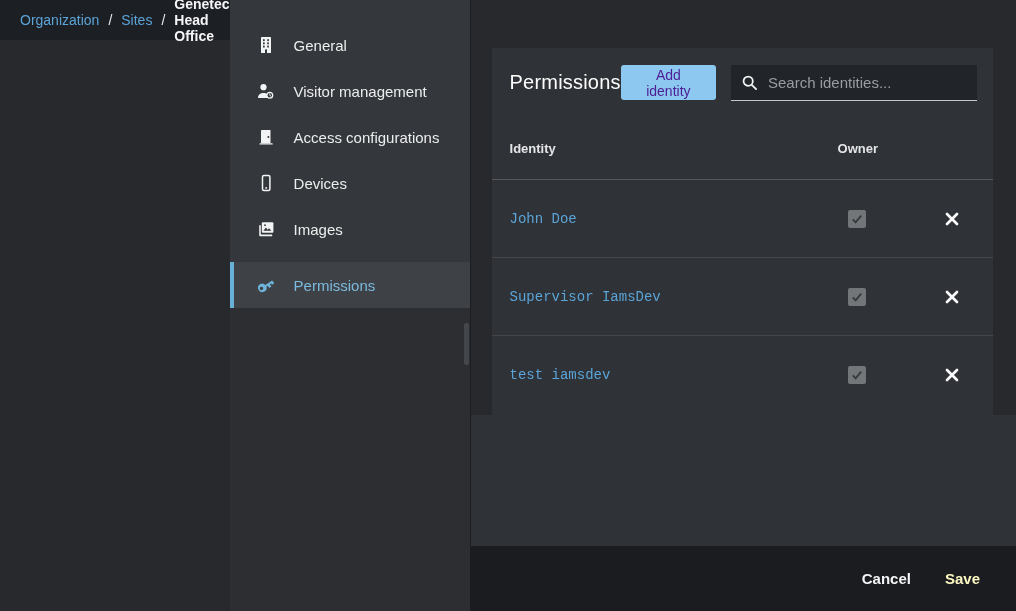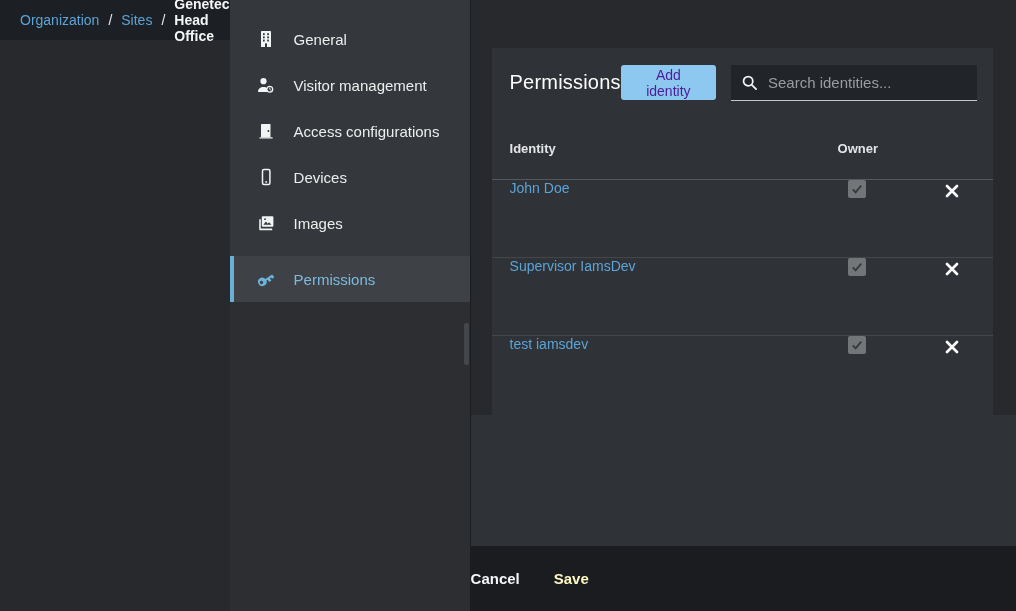--- a/index.html
+++ b/index.html
@@ -14,21 +14,21 @@
   .topbar .crumb-link { color:#5ba4d8; text-decoration:none; cursor:pointer; }
   .topbar .sep { color:#e8e9ea; margin:0 9px; }
   .topbar .crumb-current { color:#f4f5f6; font-weight:700; }
 
   
   .bodyrow { flex:1; display:flex; min-height:0; }
 
   
   .sidebar { width:241px; flex:0 0 241px; background:#2c2e31; border-right:1px solid #1b1d20;
              position:relative; display:flex; flex-direction:column; }
-  .menu { background:#34373b; padding-top:16px; }
+  .menu { background:#34373b; padding-top:22px; }
   .side-item { height:46px; display:flex; align-items:center; padding-left:21px; cursor:pointer;
                font-size:15px; color:#eceded; border-left:4px solid transparent; }
   .side-item .ic { width:22px; height:22px; margin-right:17px; display:flex; align-items:center;
                    justify-content:center; color:#f2f3f4; }
   .side-item.selected { background:#3e4246; border-left-color:#68b0d8; color:#7cbadf; margin-top:10px; }
   .side-item.selected .ic { color:#6db3da; }
   .scroll-thumb { position:absolute; right:1px; top:323px; width:5px; height:42px; background:#43464a;
                   border-radius:2px; cursor:pointer; }
 
   
@@ -45,36 +45,36 @@
   .search svg { flex:0 0 auto; margin-right:10px; }
   .search input { flex:1; min-width:0; background:transparent; border:none; outline:none;
                   color:#e6e7e8; font-size:15px; font-family:inherit; }
   .search input::placeholder { color:#9a9da0; }
 
   .thead { height:63px; display:flex; align-items:center; border-bottom:1px solid #56585b;
            font-size:13px; font-weight:700; color:#e4e5e7; }
   .col-identity { width:346px; padding-left:18px; }
   .col-owner { flex:1; }
 
-  .trow { height:78px; display:flex; align-items:flex-start; border-bottom:1px solid #444648; }
+  .trow { height:78px; display:flex; align-items:center; border-bottom:1px solid #444648;font-family:Liberation Mono, monospace; }
   .trow:last-child { border-bottom:none; }
   .cell-identity { width:346px; padding-left:18px; font-size:14px; }
   .cell-identity a { color:#5ba4d8; text-decoration:none; cursor:pointer; }
   .cell-owner { flex:1; display:flex; align-items:center; }
   .checkbox { width:18px; height:18px; margin-left:10px; background:#737678; border-radius:2px;
               display:inline-flex; align-items:center; justify-content:center; cursor:default; }
   .cell-remove { padding-right:30px; }
   .xbtn { background:transparent; border:none; cursor:pointer; display:flex; align-items:center;
           justify-content:center; width:22px; height:22px; }
 
   .lower { flex:1; background:#2f3236; }
 
   
   .actionbar { height:65px; flex:0 0 65px; background:#1a1c1f; display:flex; align-items:center;
-               padding-right:36px; }
+               justify-content:flex-end; padding-right:36px; }
   .actionbar button { background:transparent; border:none; font-family:inherit; font-size:15px;
                       font-weight:700; cursor:pointer; }
   .btn-cancel { color:#f4f5f6; margin-right:34px; }
   .btn-save { color:#fef9c3; }
 </style>
 </head>
 <body>
 
 <div class="app">
 

